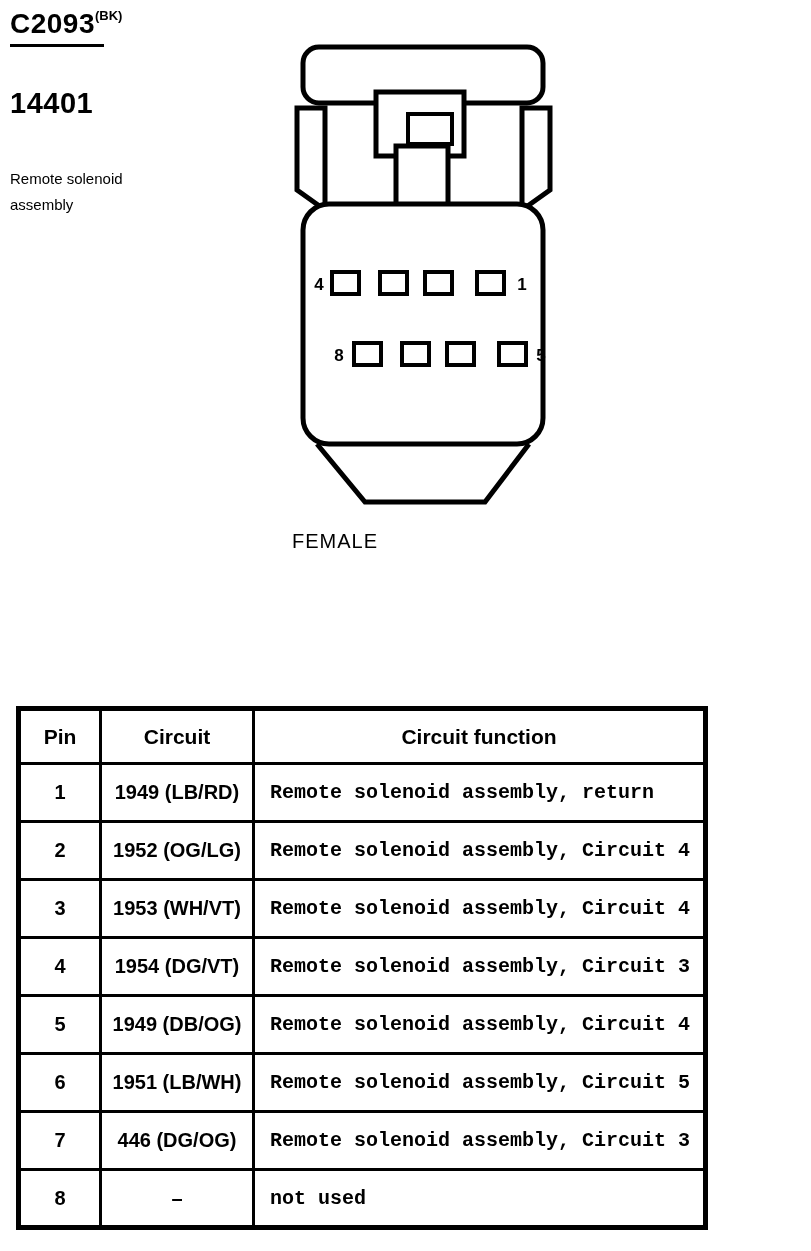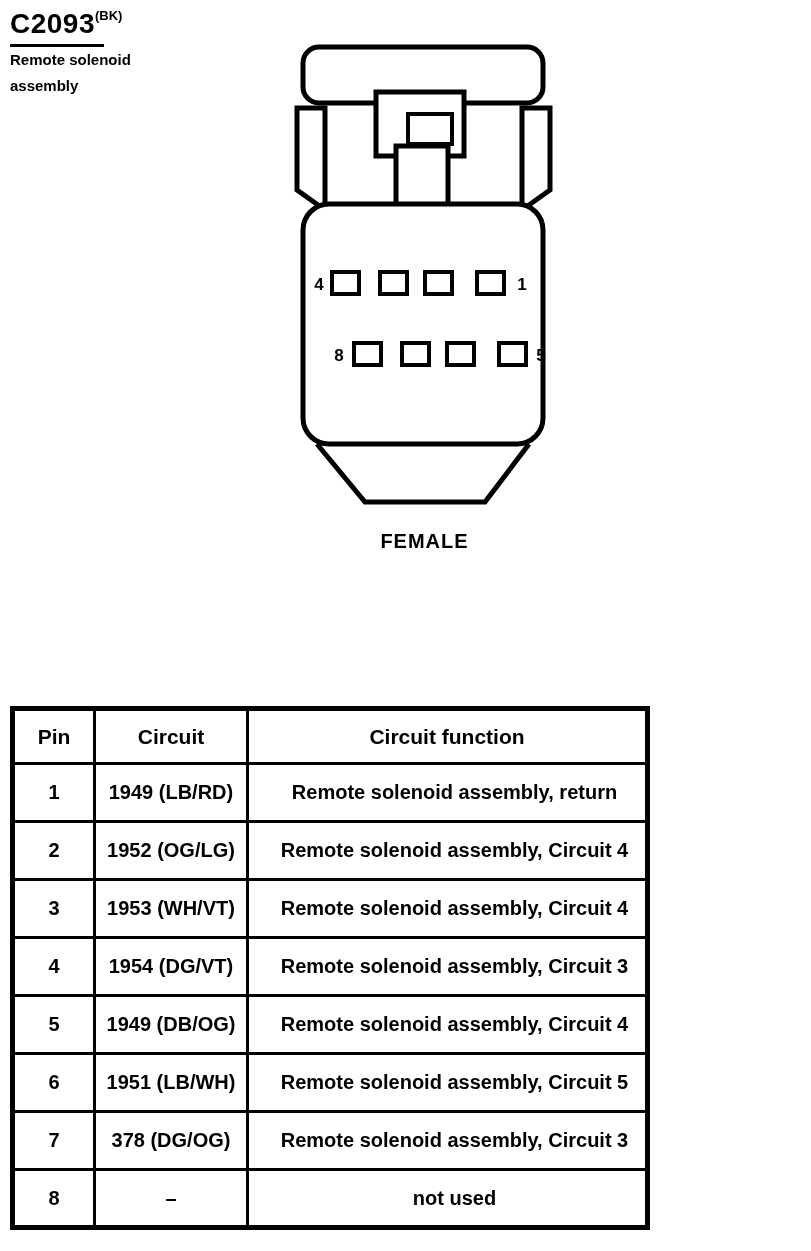--- a/index.html
+++ b/index.html
@@ -8,53 +8,54 @@
     width:811px; height:1251px; position:relative;
     font-family:"Liberation Sans", sans-serif; color:#000; overflow:hidden;
   }
 
   
   .header { position:absolute; left:10px; top:8px; }
   .connector-id { font-size:28px; font-weight:bold; letter-spacing:0.5px; }
   .color-code { font-size:13px; font-weight:bold; position:relative; top:-13px; }
   .underline { width:94px; height:3px; background:#000; margin-top:4px; }
   .part-number { font-size:29px; font-weight:bold; margin-top:40px; letter-spacing:0.5px; }
-  .description { font-size:15px; font-weight:bold; width:145px; line-height:1.75; }
+  .description { font-size:15px; font-weight:normal; margin-top:46px; width:145px; line-height:1.75; }
 
   
   .connector-wrap { position:absolute; left:292px; top:44px; width:265px; height:470px; }
   .female-label {
     position:absolute; left:292px; top:530px; width:265px;
-    text-align:center; font-size:20px; font-weight:bold; letter-spacing:1px;
+    text-align:left; font-size:20px; font-weight:normal; letter-spacing:1px;
   }
 
   
   table.pinout {
-    position:absolute; left:10px; top:706px; width:640px;
+    position:absolute; left:16px; top:706px; width:692px;
     border-collapse:collapse; border:5px solid #000; table-layout:fixed;
     background:#fff;
   }
   .pinout th, .pinout td {
     border:3px solid #000; font-weight:bold; vertical-align:middle;
   }
   .pinout th { font-size:21px; height:55px; text-align:center; }
   .pinout td { font-size:20px; height:58px; }
   .col-pin { width:82px; }
   .col-circuit { width:153px; }
   td.cell-pin, td.cell-circuit { text-align:center; }
-  td.cell-function { text-align:center; padding-left:15px; }
+  td.cell-function { text-align:left; padding-left:15px;font-family:Liberation Mono, monospace; }
 </style>
 </head>
 <body>
 
 <div class="header">
   <div>
     <span class="connector-id">C2093</span><span class="color-code">(BK)</span>
   </div>
   <div class="underline"></div>
+  <div class="part-number">14401</div>
   <div class="description">Remote solenoid assembly</div>
 </div>
 
 <div class="connector-wrap">
   <svg width="265" height="470" viewBox="0 0 265 470" xmlns="http://www.w3.org/2000/svg">
     <g fill="#fff" stroke="#000" stroke-width="5">
 
       <rect x="11" y="3" width="240" height="56" rx="16"></rect>
 
       <path d="M 5 64 L 5 146 L 33 166 L 33 64 Z"></path>
@@ -124,21 +125,21 @@
         <td class="cell-circuit">1949 (DB/OG)</td>
         <td class="cell-function">Remote solenoid assembly, Circuit 4</td>
       </tr>
       <tr>
         <td class="cell-pin">6</td>
         <td class="cell-circuit">1951 (LB/WH)</td>
         <td class="cell-function">Remote solenoid assembly, Circuit 5</td>
       </tr>
       <tr>
         <td class="cell-pin">7</td>
-        <td class="cell-circuit">378 (DG/OG)</td>
+        <td class="cell-circuit">446 (DG/OG)</td>
         <td class="cell-function">Remote solenoid assembly, Circuit 3</td>
       </tr>
       <tr>
         <td class="cell-pin">8</td>
         <td class="cell-circuit">–</td>
         <td class="cell-function">not used</td>
       </tr>
     </tbody>
 </table>
 

